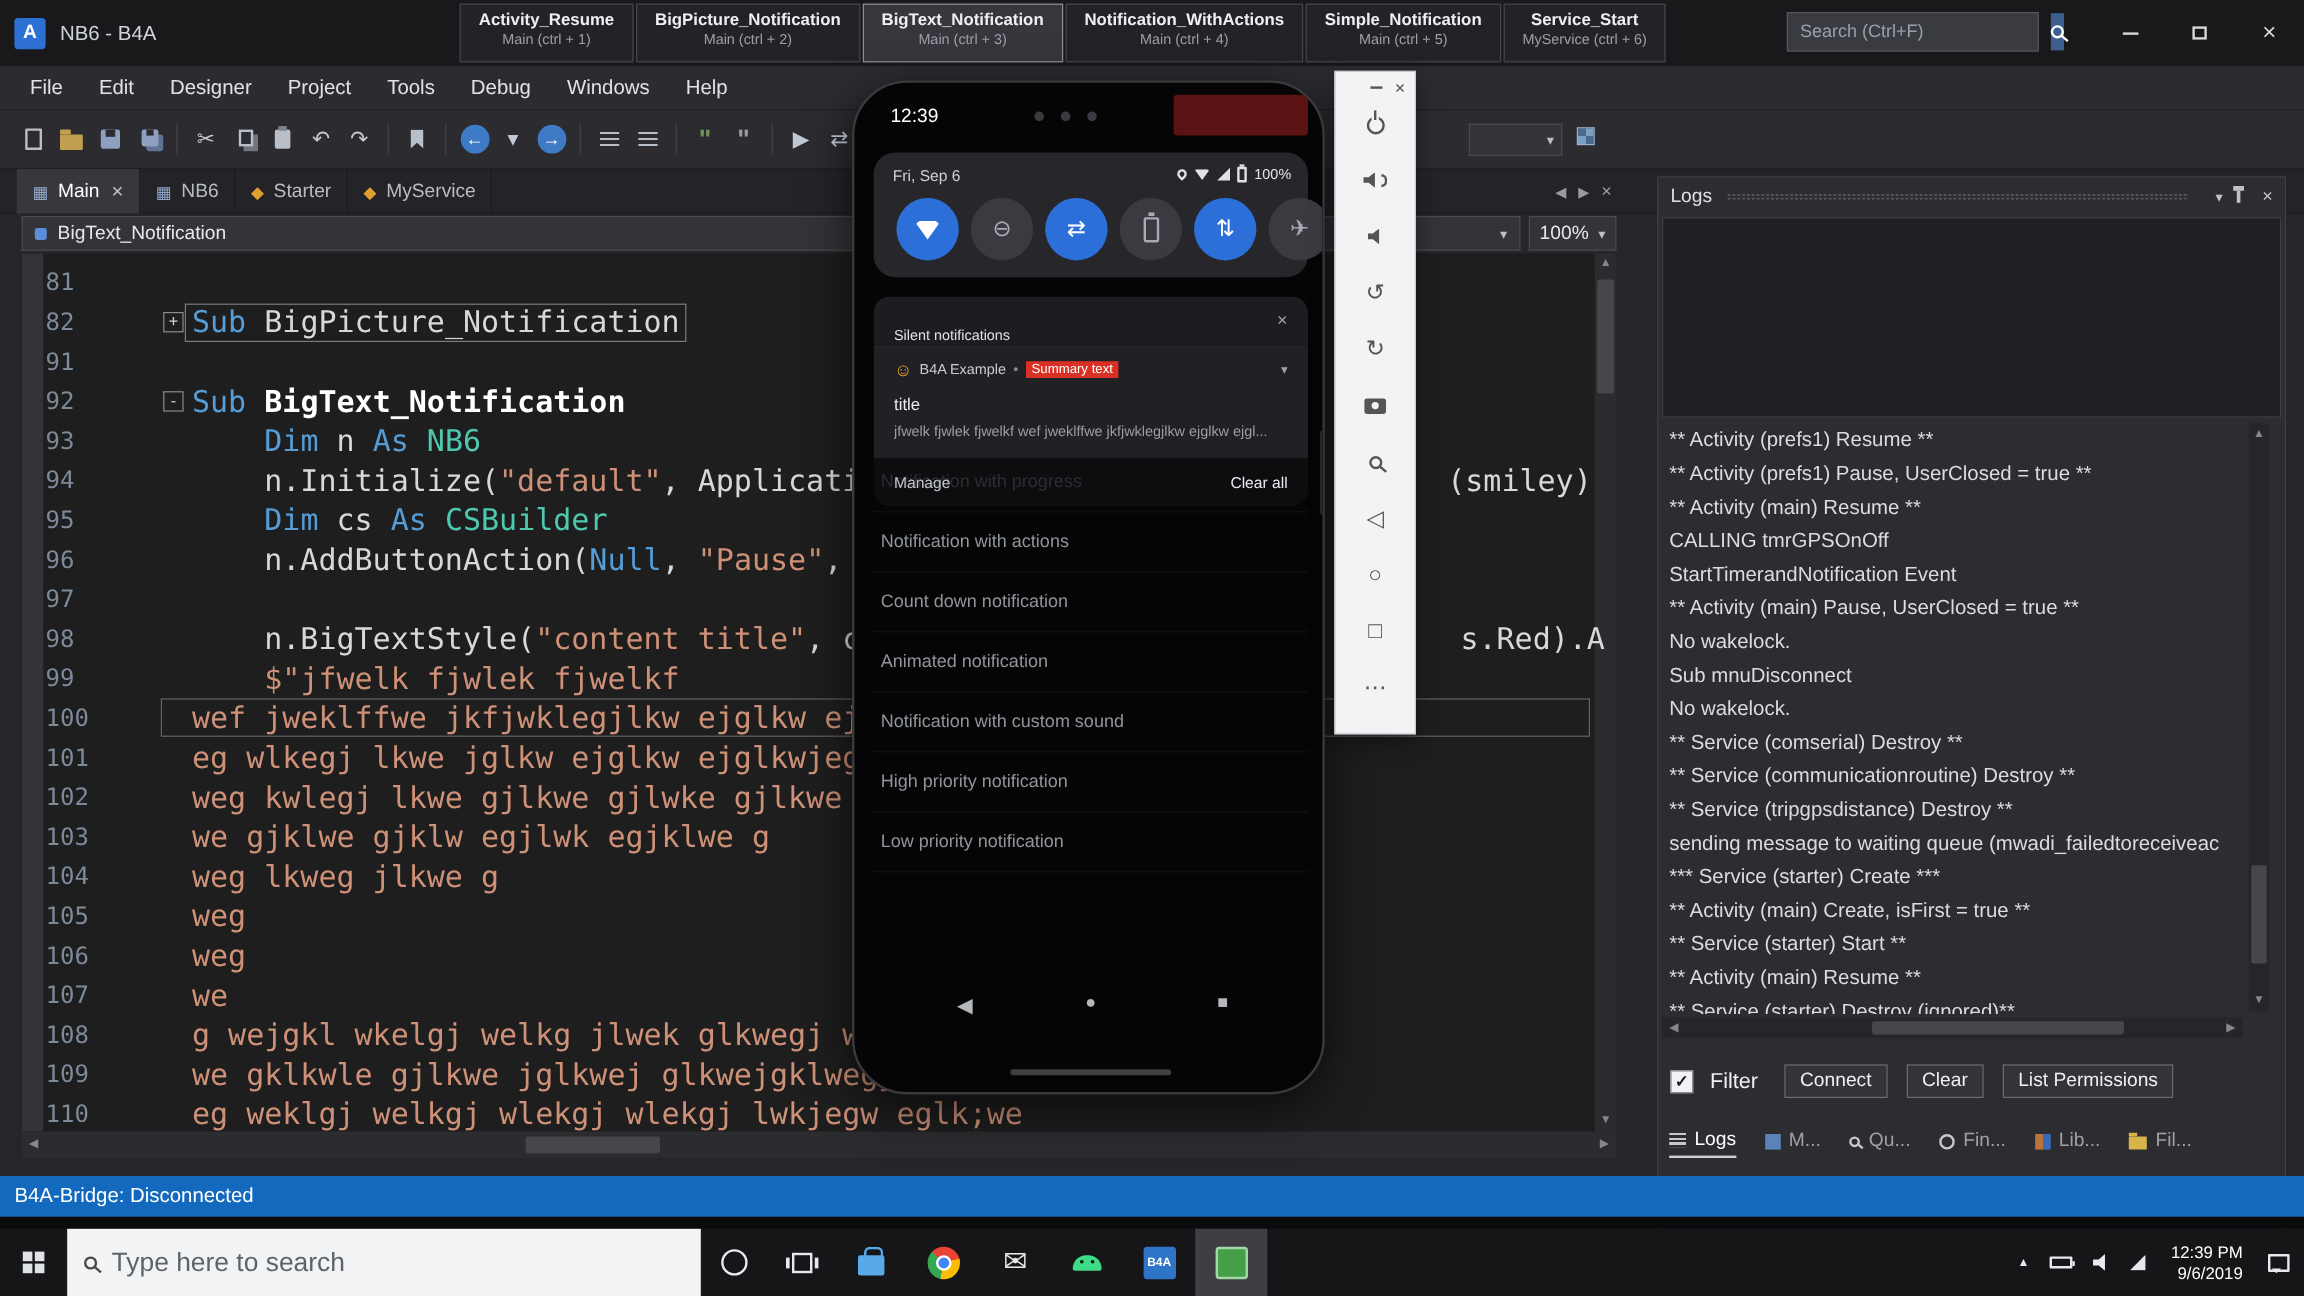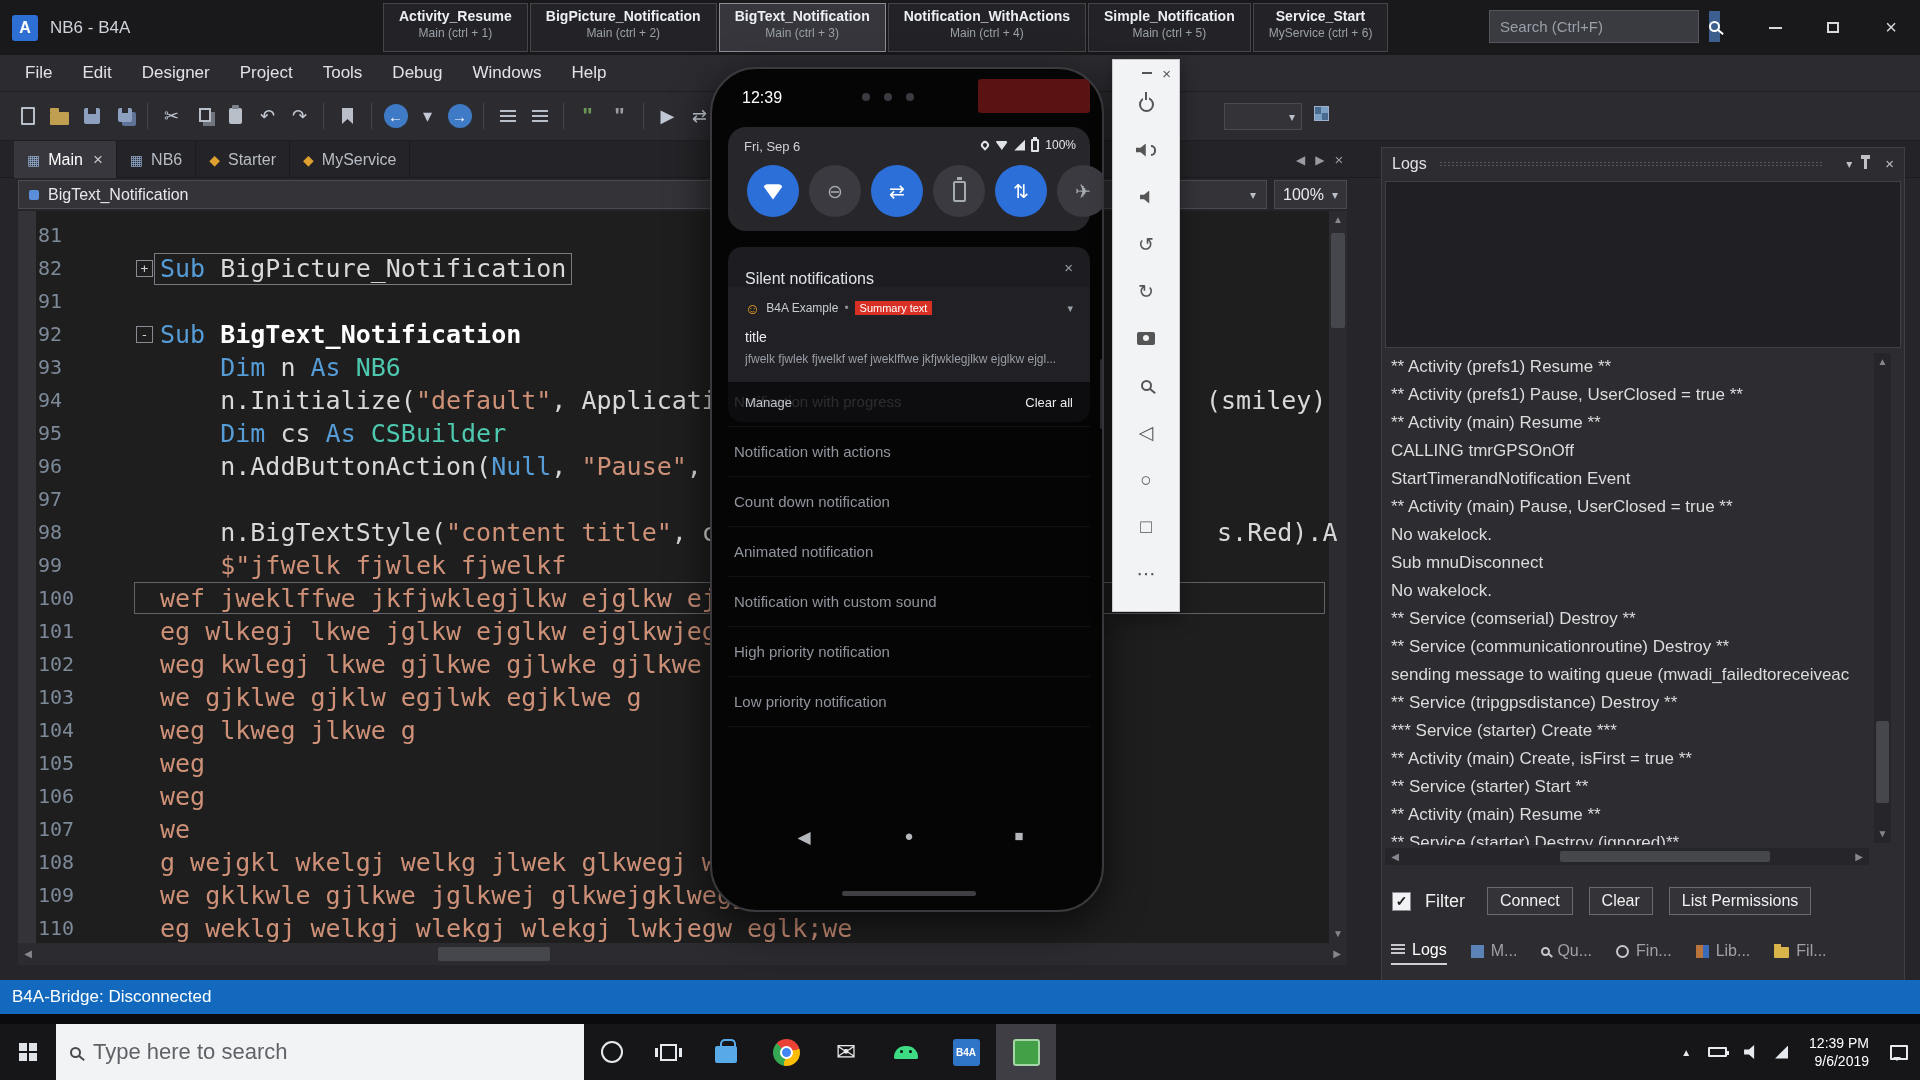--- a/index.html
+++ b/index.html
@@ -181,21 +181,21 @@
   .si-pct { color:#e6e6ea; font-size:12px; }
   #qs-toggles { position:absolute; left:0; top:38px; width:362px; height:52px; }
   .qstog { position:absolute; top:0; width:52px; height:52px; border-radius:50%; background:#3a3a40; color:#a6aab2; display:flex; align-items:center; justify-content:center; }
   .qstog.on { background:var(--qs-active); color:#ffffff; }
   .qglyph { font-size:19px; line-height:1; }
   .qi-wifi { width:22px; height:17px; background:currentColor; clip-path:polygon(50% 100%, 0 10%, 100% 10%); border-radius:45%; }
   .qi-batt { width:13px; height:21px; border:2.5px solid currentColor; border-radius:2px; position:relative; }
   .qi-batt::before { content:""; position:absolute; top:-6px; left:2px; width:5px; height:3px; background:currentColor; }
   #shade { position:absolute; left:16px; top:178px; width:362px; border-radius:14px; overflow:hidden; z-index:5; }
   #silent-bar { height:40px; background:#1d1d21; display:flex; align-items:center; justify-content:space-between; padding:0 17px; }
-  #silent-title { color:#dfe3e8; font-size:16px;margin-top:24px; }
+  #silent-title { color:#dfe3e8; font-size:12px;margin-top:24px; }
   #silent-close { color:#9aa0a8; font-size:15px; }
   #notif { background:#202025; padding:12px 17px 16px; }
   .nrow1 { display:flex; align-items:center; gap:6px; height:18px; }
   .n-smiley { color:#f5a623; font-size:15px; line-height:1; }
   .n-app { color:#c8ccd2; font-size:12px; }
   .n-bullet { color:#888d94; font-size:12px; }
   .n-chip { background:var(--summary-red); color:#fff; font-size:11px; padding:1px 5px; }
   .n-chev { margin-left:auto; color:#9aa0a8; font-size:11px; }
   #notif-title { margin-top:12px; color:#ececf0; font-size:14px; }
   #notif-body { margin-top:7px; color:#9a9ea6; font-size:12px; white-space:nowrap; overflow:hidden; }
@@ -530,22 +530,22 @@
         <div class="logline">** Activity (prefs1) Pause, UserClosed = true **</div>
         <div class="logline">** Activity (main) Resume **</div>
         <div class="logline">CALLING tmrGPSOnOff</div>
         <div class="logline">StartTimerandNotification Event</div>
         <div class="logline">** Activity (main) Pause, UserClosed = true **</div>
         <div class="logline">No wakelock.</div>
         <div class="logline">Sub mnuDisconnect</div>
         <div class="logline">No wakelock.</div>
         <div class="logline">** Service (comserial) Destroy **</div>
         <div class="logline">** Service (communicationroutine) Destroy **</div>
+        <div class="logline">** Service (tripgpsdistance) Destroy **</div>
         <div class="logline">sending message to waiting queue (mwadi_failedtoreceiveac</div>
-        <div class="logline">** Service (tripgpsdistance) Destroy **</div>
         <div class="logline">*** Service (starter) Create ***</div>
         <div class="logline">** Activity (main) Create, isFirst = true **</div>
         <div class="logline">** Service (starter) Start **</div>
         <div class="logline">** Activity (main) Resume **</div>
         <div class="logline">** Service (starter) Destroy (ignored)**</div>
       </div>
     <div class="vscroll" id="logs-vscroll">
       <span class="sarrow" style="top:0; width:17px;">▲</span>
       <div class="vthumb" style="top:368px; height:82px;"></div>
       <span class="sarrow" style="bottom:0; width:17px;">▼</span>

